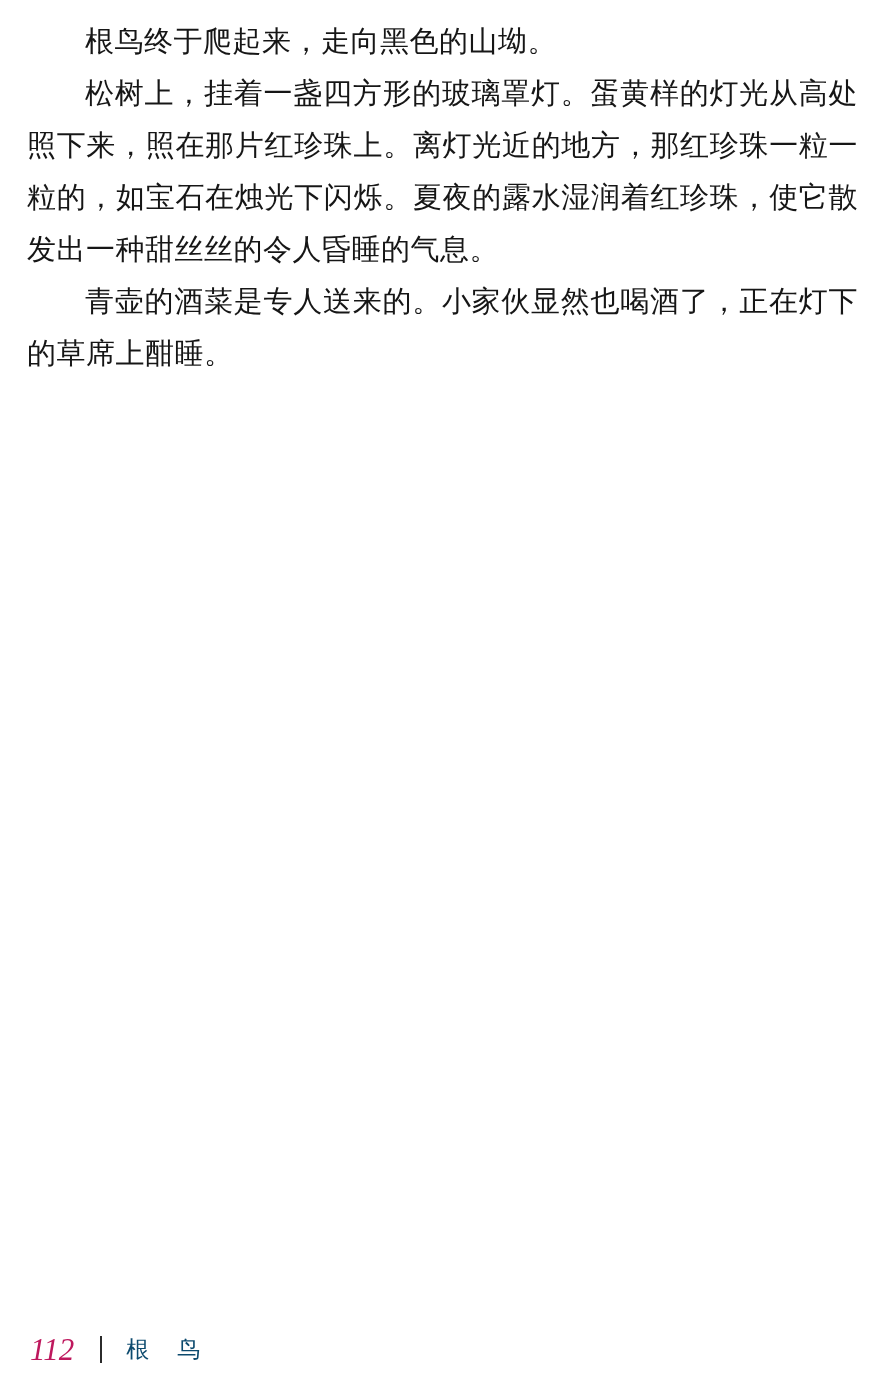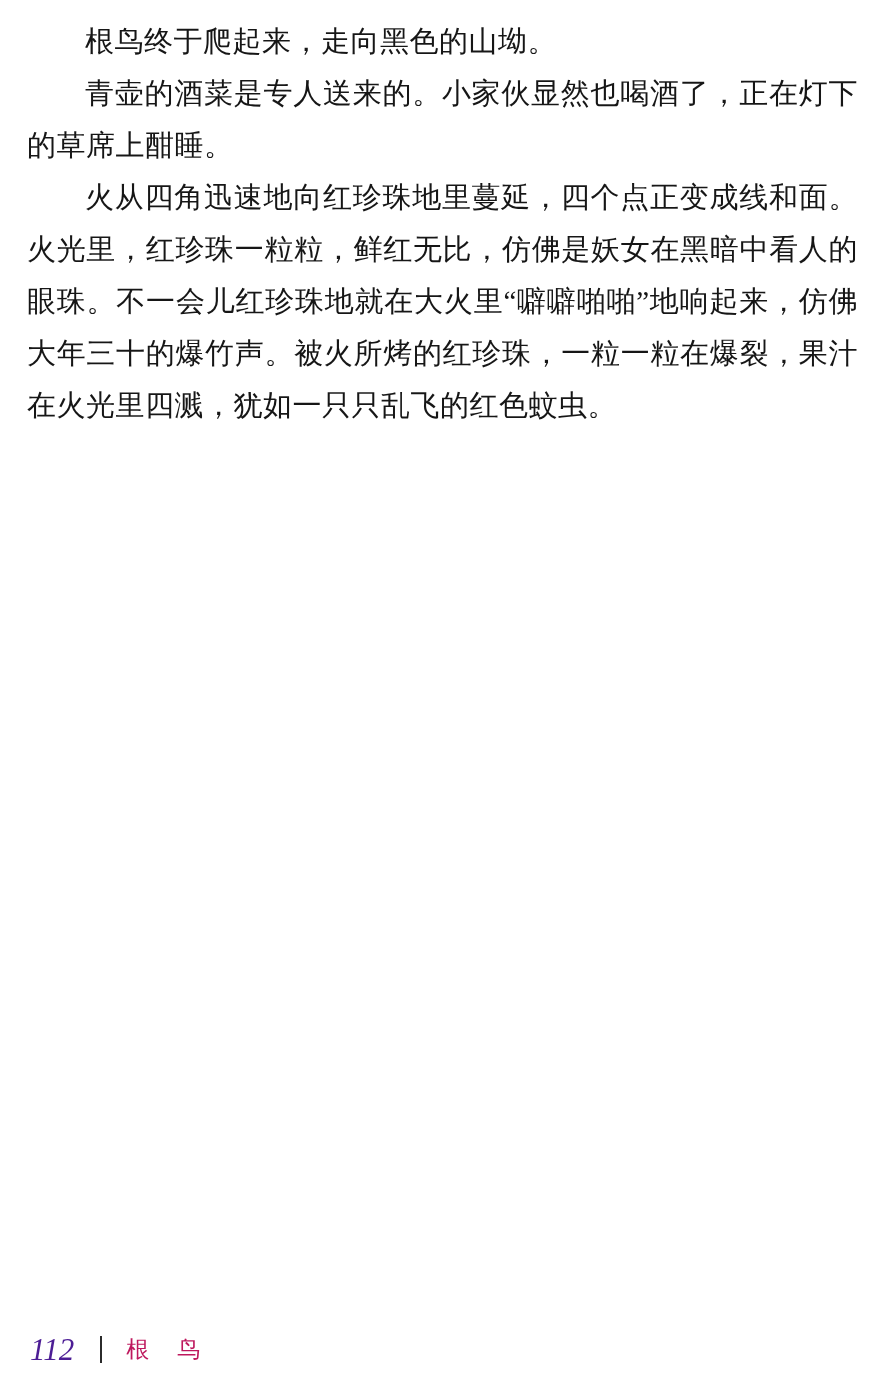--- a/index.html
+++ b/index.html
@@ -35,46 +35,46 @@
   .footer {
     position: absolute;
     left: 30px;
     bottom: 26px;
     display: flex;
     align-items: center;
   }
   .page-number {
     font-style: italic;
     font-size: 31px;
-    color: #4c1d95;
+    color: #be185d;
     line-height: 1;
   }
   .footer-divider {
     width: 2px;
     height: 27px;
     background: #2b2b2b;
     margin: 0 24px 0 26px;
   }
   .book-title {
     font-size: 23px;
     letter-spacing: 28px;
-    color: #be185d;
+    color: #0c4a6e;
     line-height: 1;
     white-space: nowrap;
   }
 </style>
 </head>
 <body>
 
 <div class="page">
 
   <div class="text-block">
     <p>根鸟终于爬起来，走向黑色的山坳。</p>
+    <p>松树上，挂着一盏四方形的玻璃罩灯。蛋黄样的灯光从高处照下来，照在那片红珍珠上。离灯光近的地方，那红珍珠一粒一粒的，如宝石在烛光下闪烁。夏夜的露水湿润着红珍珠，使它散发出一种甜丝丝的令人昏睡的气息。</p>
     <p>青壶的酒菜是专人送来的。小家伙显然也喝酒了，正在灯下的草席上酣睡。</p>
-    <p>火从四角迅速地向红珍珠地里蔓延，四个点正变成线和面。火光里，红珍珠一粒粒，鲜红无比，仿佛是妖女在黑暗中看人的眼珠。不一会儿红珍珠地就在大火里“噼噼啪啪”地响起来，仿佛大年三十的爆竹声。被火所烤的红珍珠，一粒一粒在爆裂，果汁在火光里四溅，犹如一只只乱飞的红色蚊虫。</p>
   </div>
 
   <div class="footer">
     <span class="page-number">112</span>
     <span class="footer-divider"></span>
     <span class="book-title">根鸟</span>
   </div>
 
 </div>
 

